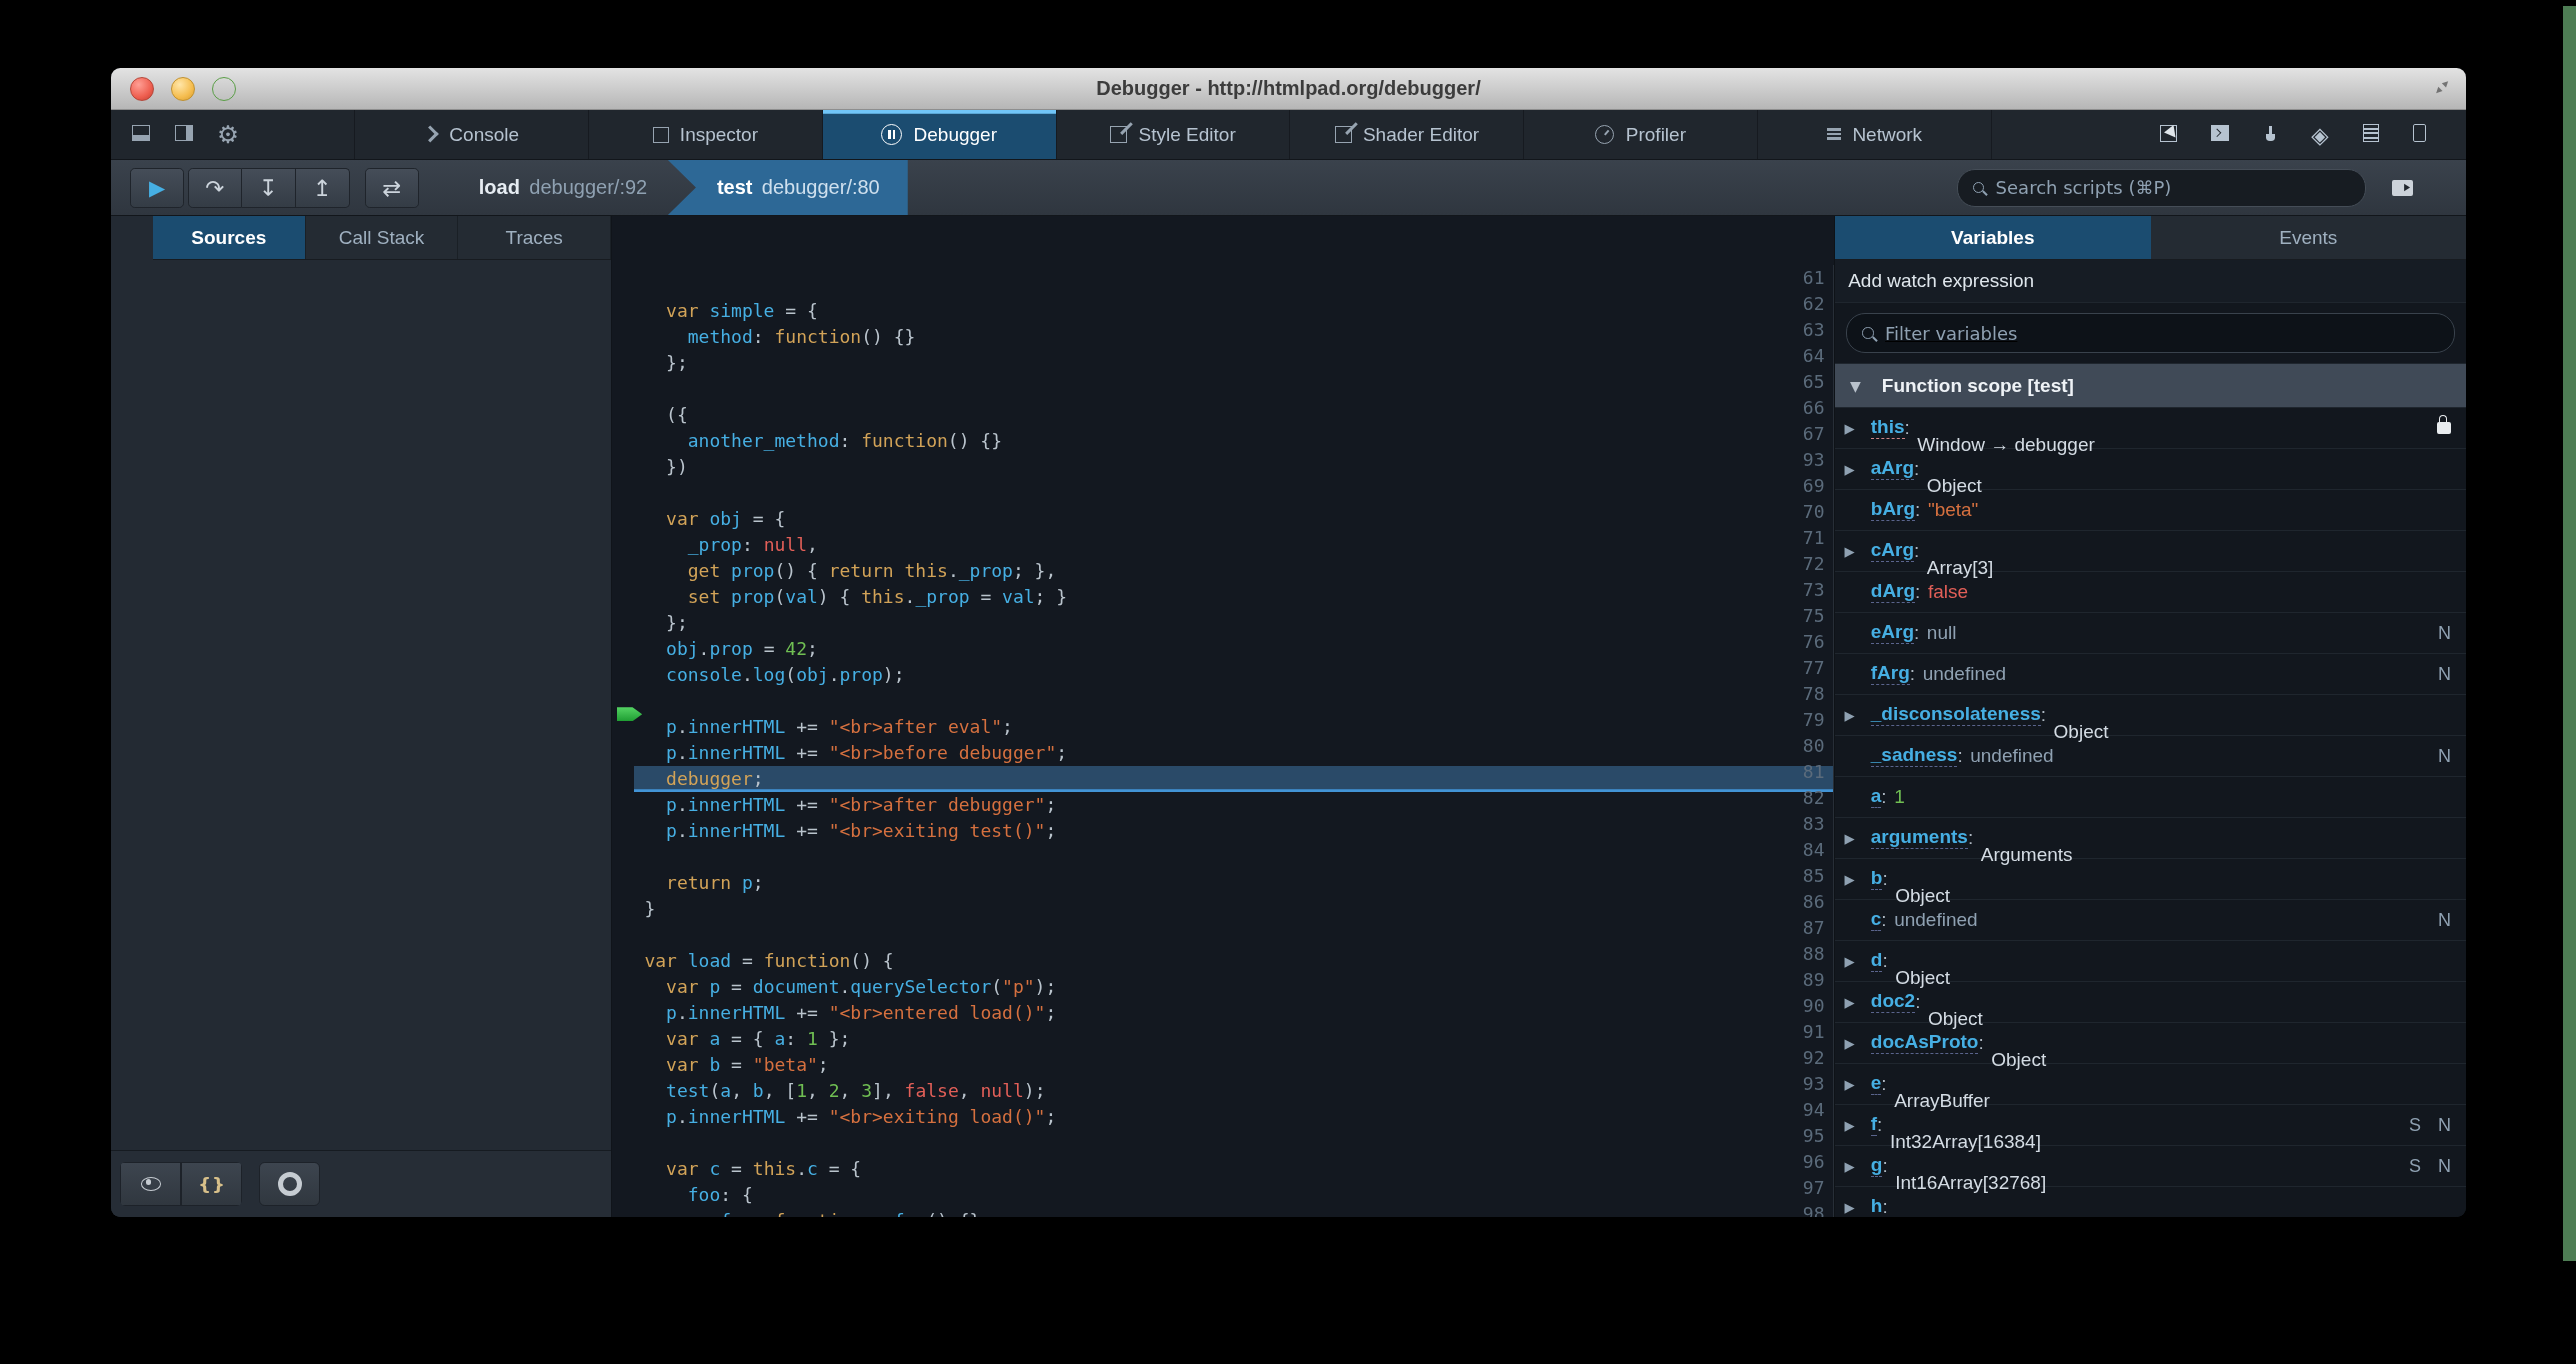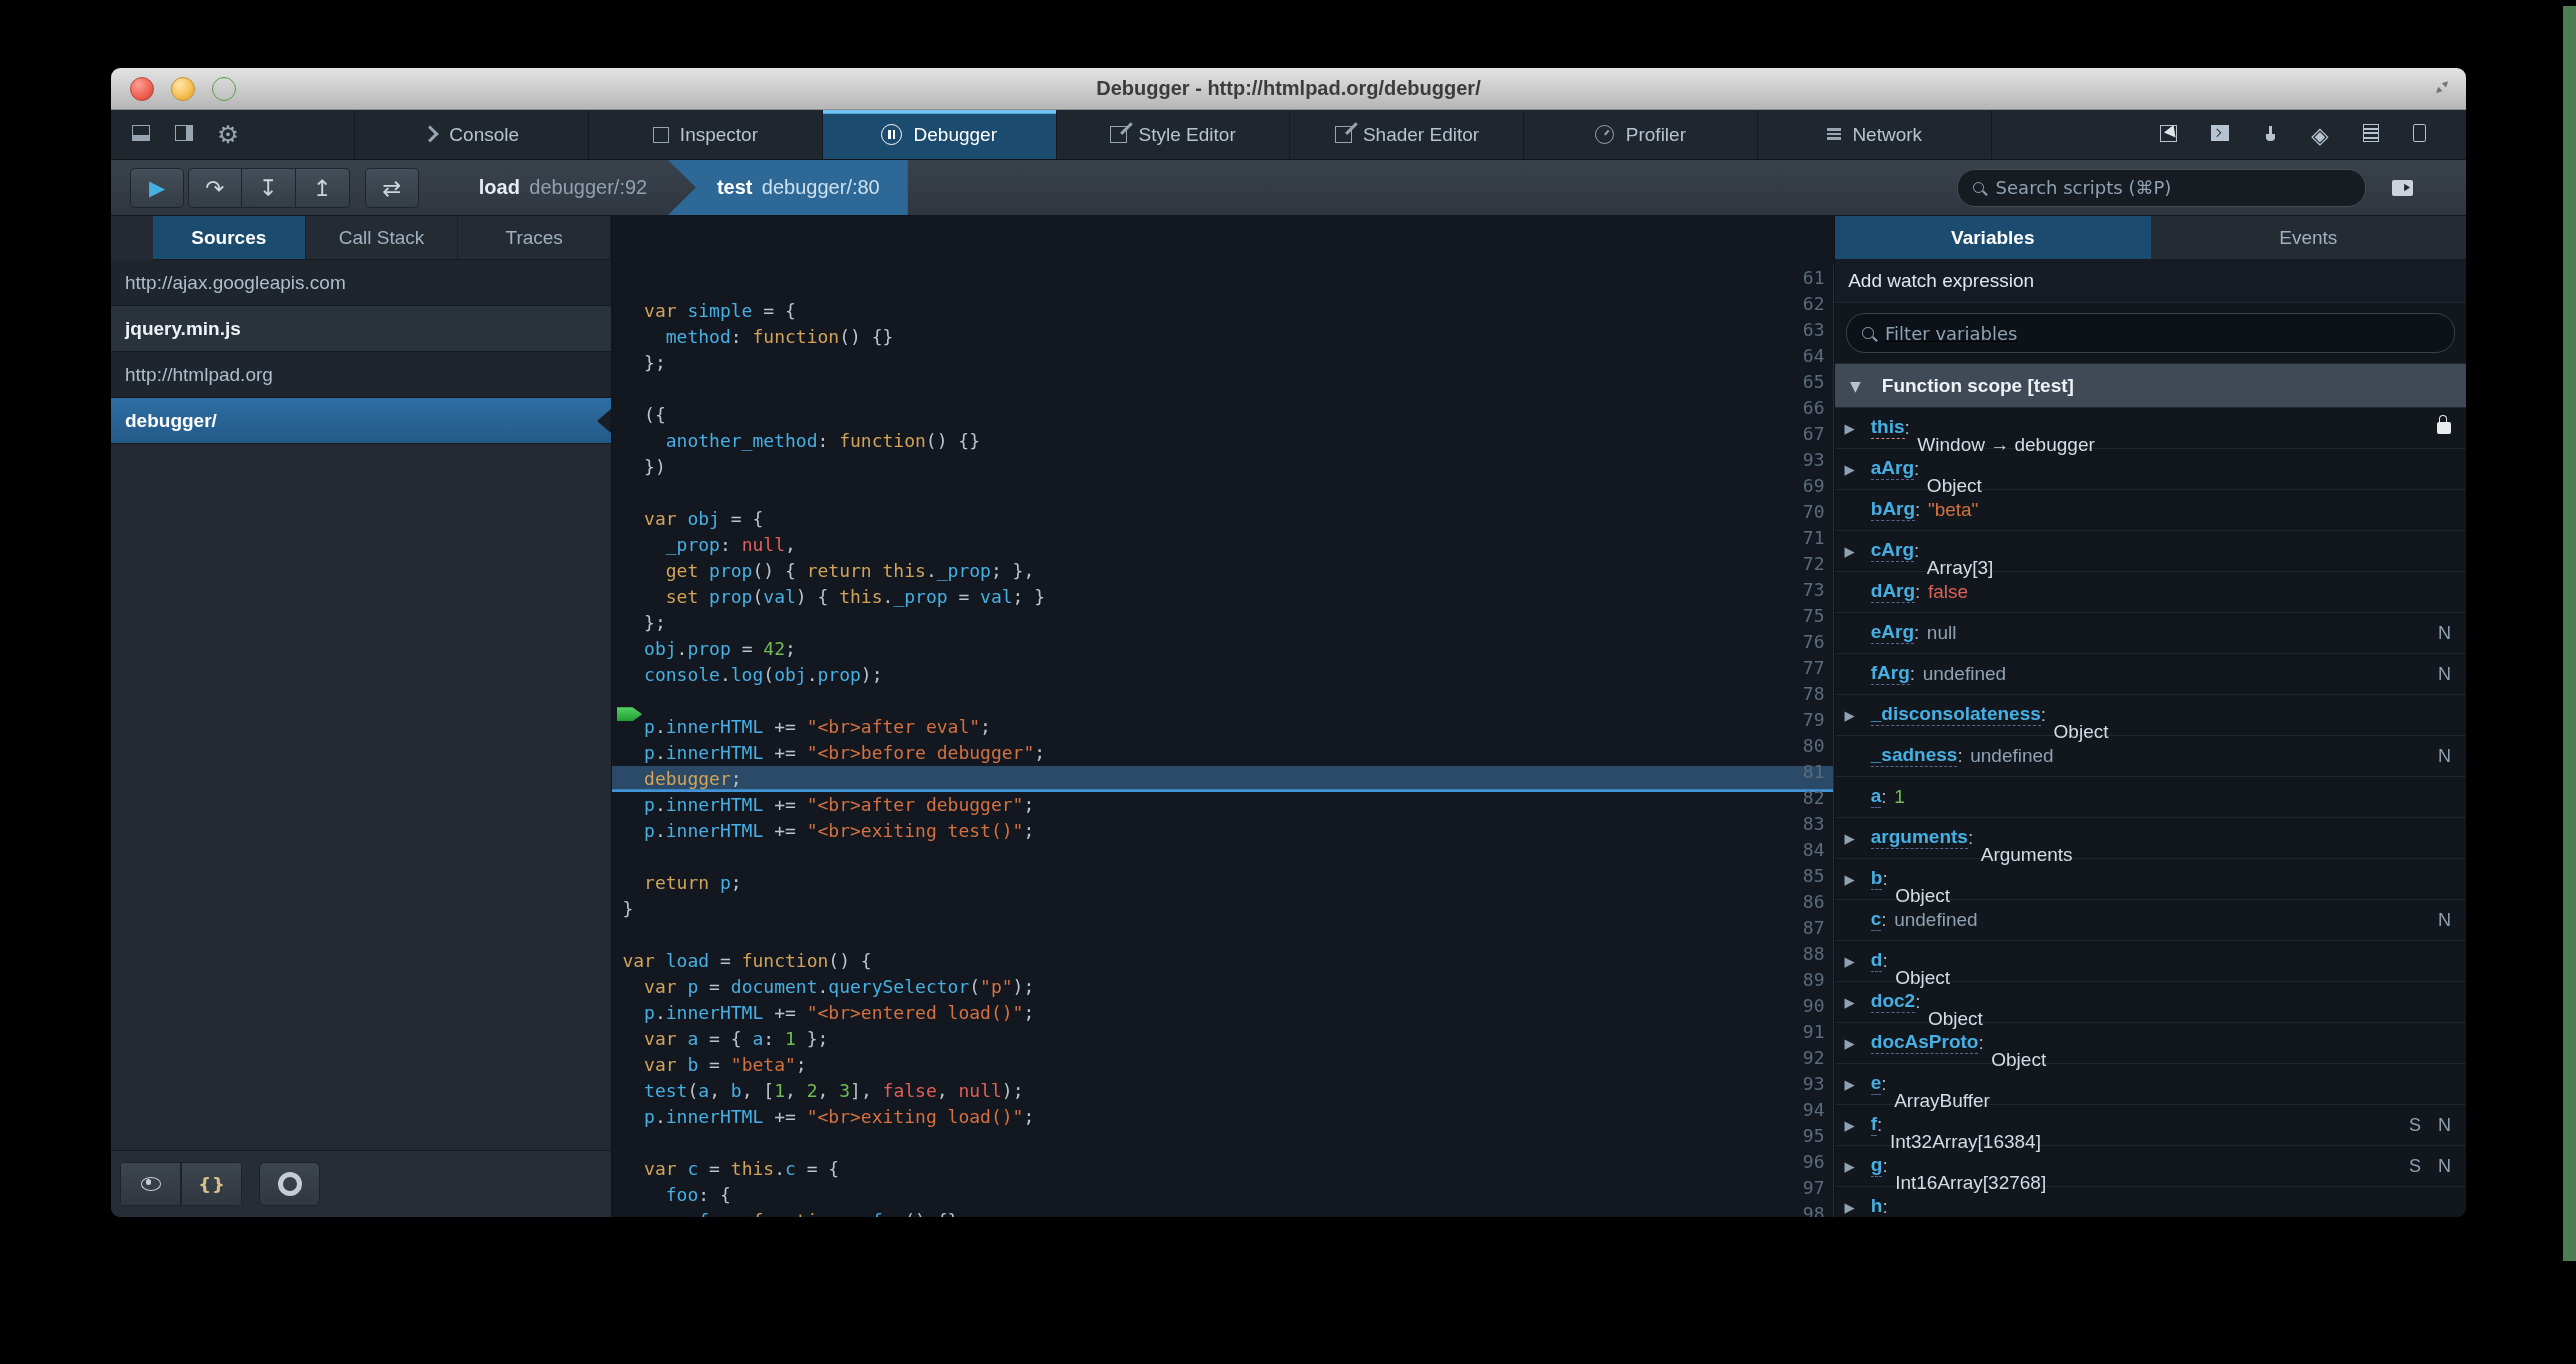--- a/index.html
+++ b/index.html
@@ -120,21 +120,21 @@
   .i-eye{width:18px;height:11.3px;border:1.9px solid #c6ccd2;border-radius:50%;position:relative;}
   .i-eye::after{content:"";position:absolute;width:5.7px;height:5.7px;border-radius:50%;background:#c6ccd2;left:3.8px;top:0.9px;}
   .i-braces{font-size:18px;color:#d8c08a;font-weight:bold;letter-spacing:0.9px;}
   .i-donut{width:14px;height:14px;border:5.7px solid #c6ccd2;border-radius:50%;}
 
   
   .editor{flex:1 1 auto;background:#131820;overflow:hidden;padding-top:11.3px;position:relative;}
   .cl{display:flex;height:26px;line-height:26px;font-family:"DejaVu Sans Mono",monospace;font-size:18px;flex-direction:column;}
   .gut{flex:0 0 38px;position:relative;}
   .ln{flex:0 0 33px;text-align:right;padding-right:8.5px;color:#5b6b7b;border-right:0.9px solid #272e37;}
-  .codeln{flex:1 1 auto;padding-left:10.4px;white-space:pre;color:#b9c3cc;}
+  .codeln{flex:1 1 auto;padding-left:10.4px;white-space:pre;color:#b9c3cc;margin-left:22px;}
   .cl.hl .codeln{background:#2a4a68;box-shadow:inset 0 -2.8px 0 #4294d6;}
   .paused-arrow{position:absolute;left:4.7px;top:50%;transform:translateY(-50%);width:25.5px;height:14px;
         background:linear-gradient(#55d464,#1f9e33);clip-path:polygon(0 0,62% 0,100% 50%,62% 100%,0 100%);}
   .tk-k{color:#d2a358;}
   .tk-id{color:#46afe3;}
   .tk-s{color:#d5703f;}
   .tk-n{color:#70bf53;}
   .tk-x{color:#e25f58;}
   .tk-pl{color:#b9c3cc;}
 
@@ -264,26 +264,20 @@
     </div>
 
     <div class="main">
 
       <div class="sources-pane">
         <div class="side-tabs" id="srcTabs">
             <div class="side-tab active" style="flex: 1 1 0px;">Sources</div>
             <div class="side-tab" style="flex: 1 1 0px;">Call Stack</div>
             <div class="side-tab" style="flex: 1 1 0px;">Traces</div>
           </div>
-        <div class="src-list" id="srcList">
-            <div class="src-item group">http://ajax.googleapis.com</div>
-            <div class="src-item file">jquery.min.js</div>
-            <div class="src-item group">http://htmlpad.org</div>
-            <div class="src-item file selected">debugger/</div>
-          </div>
         <div class="src-footer" id="srcFooter">
             <div class="fgroup">
               <div class="fbtn">
                 <span class="icon i-eye"></span>
               </div>
               <div class="fbtn">
                 <span class="icon i-braces">{}</span>
               </div>
             </div>
             <div class="fbtn single">

